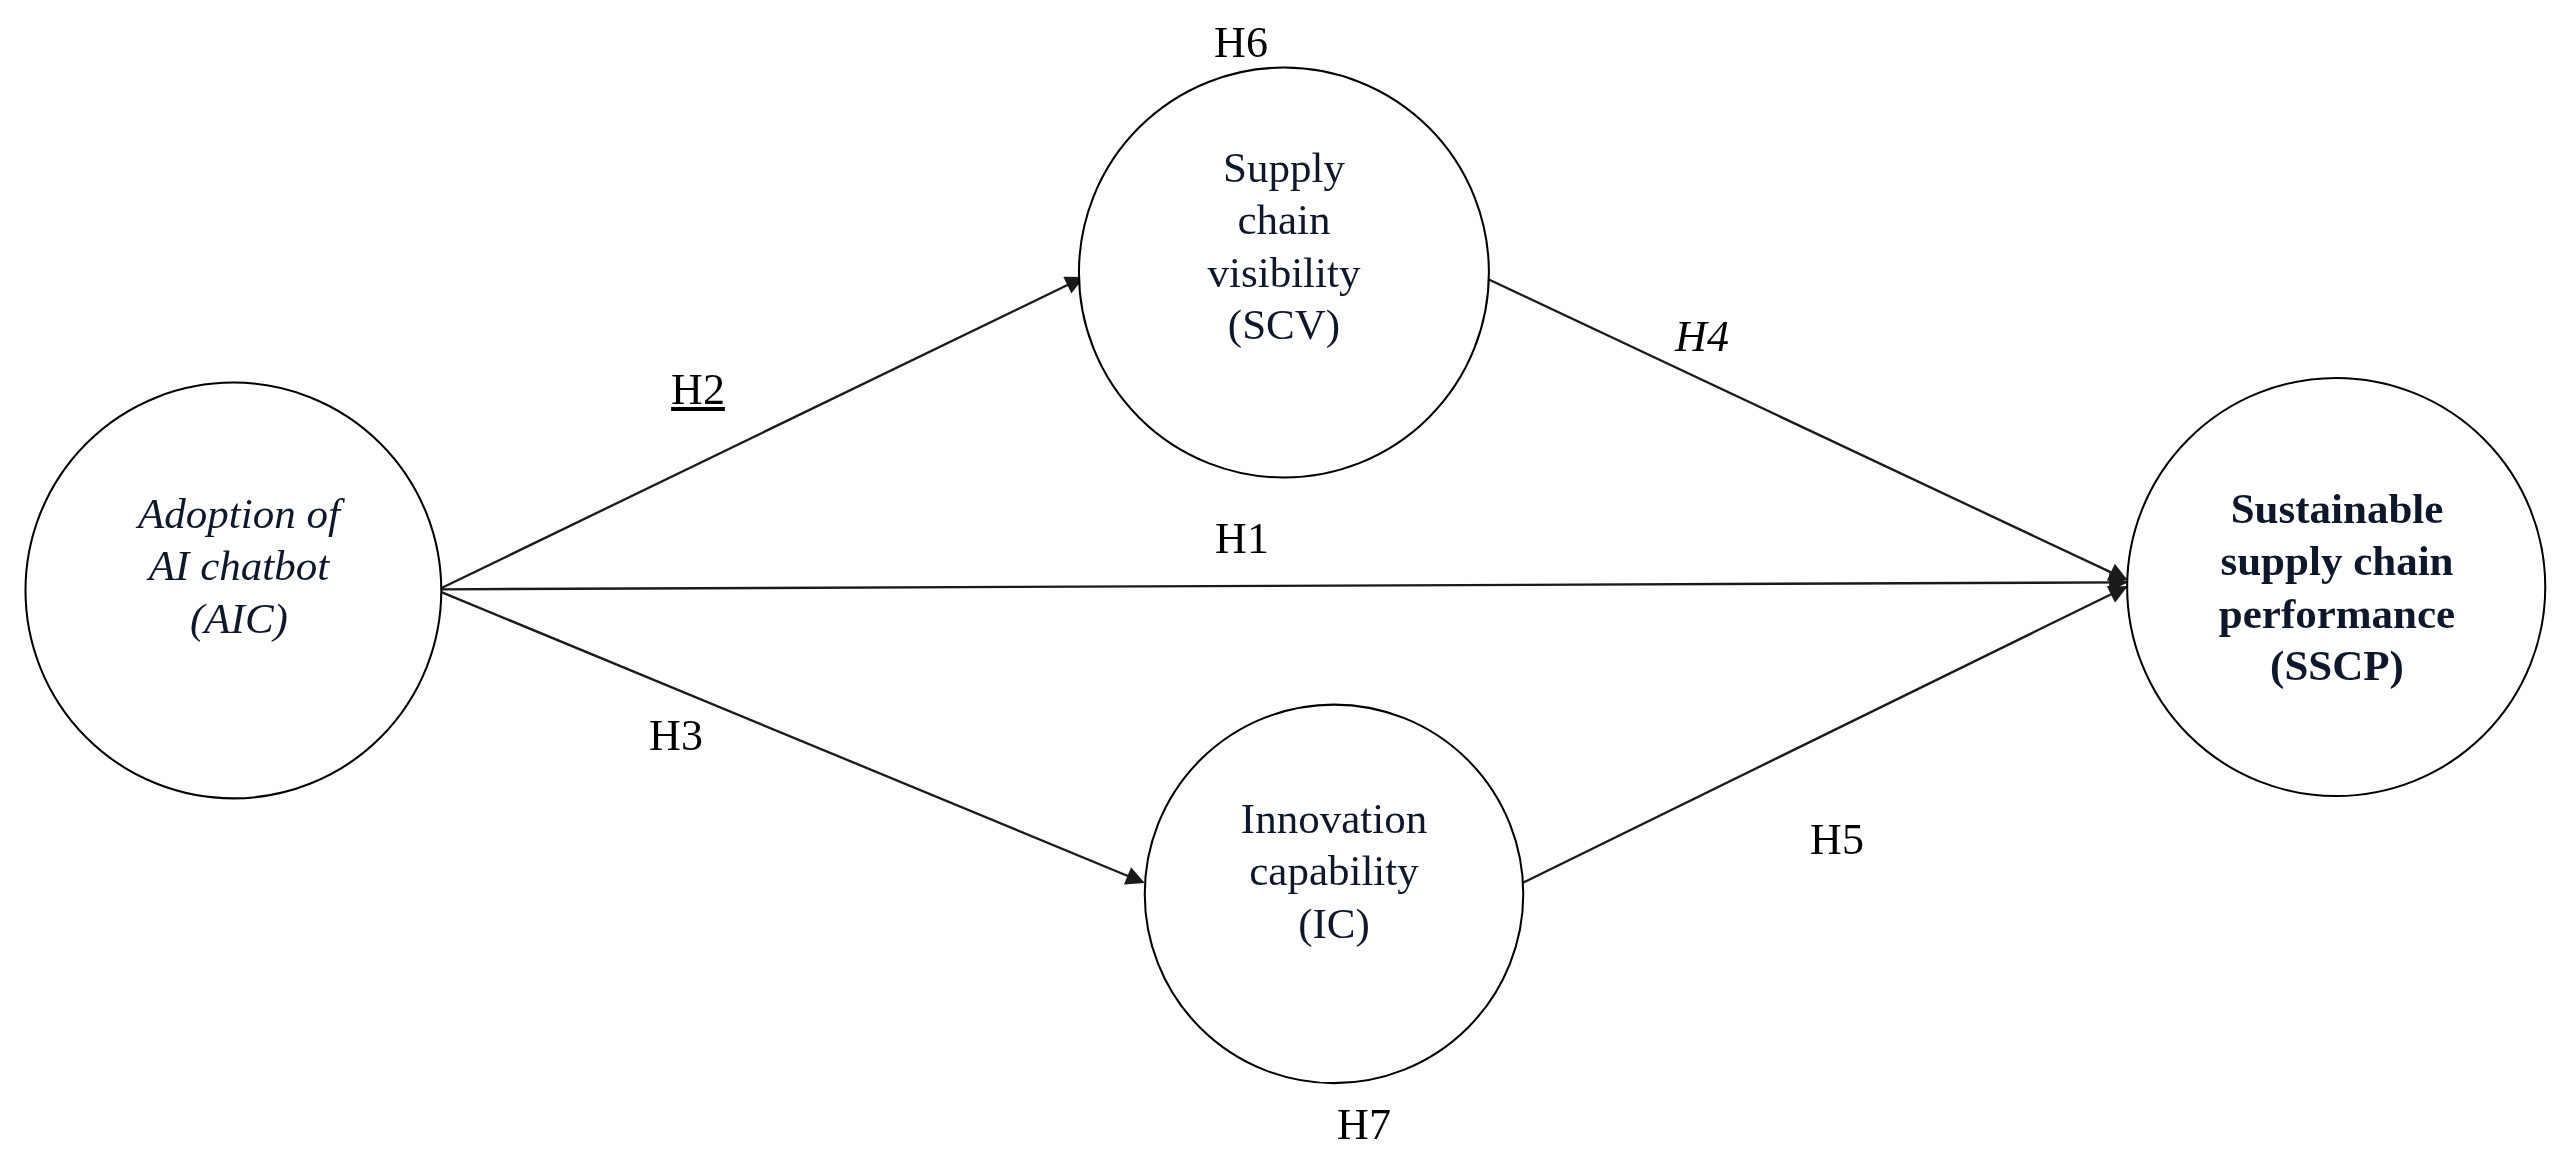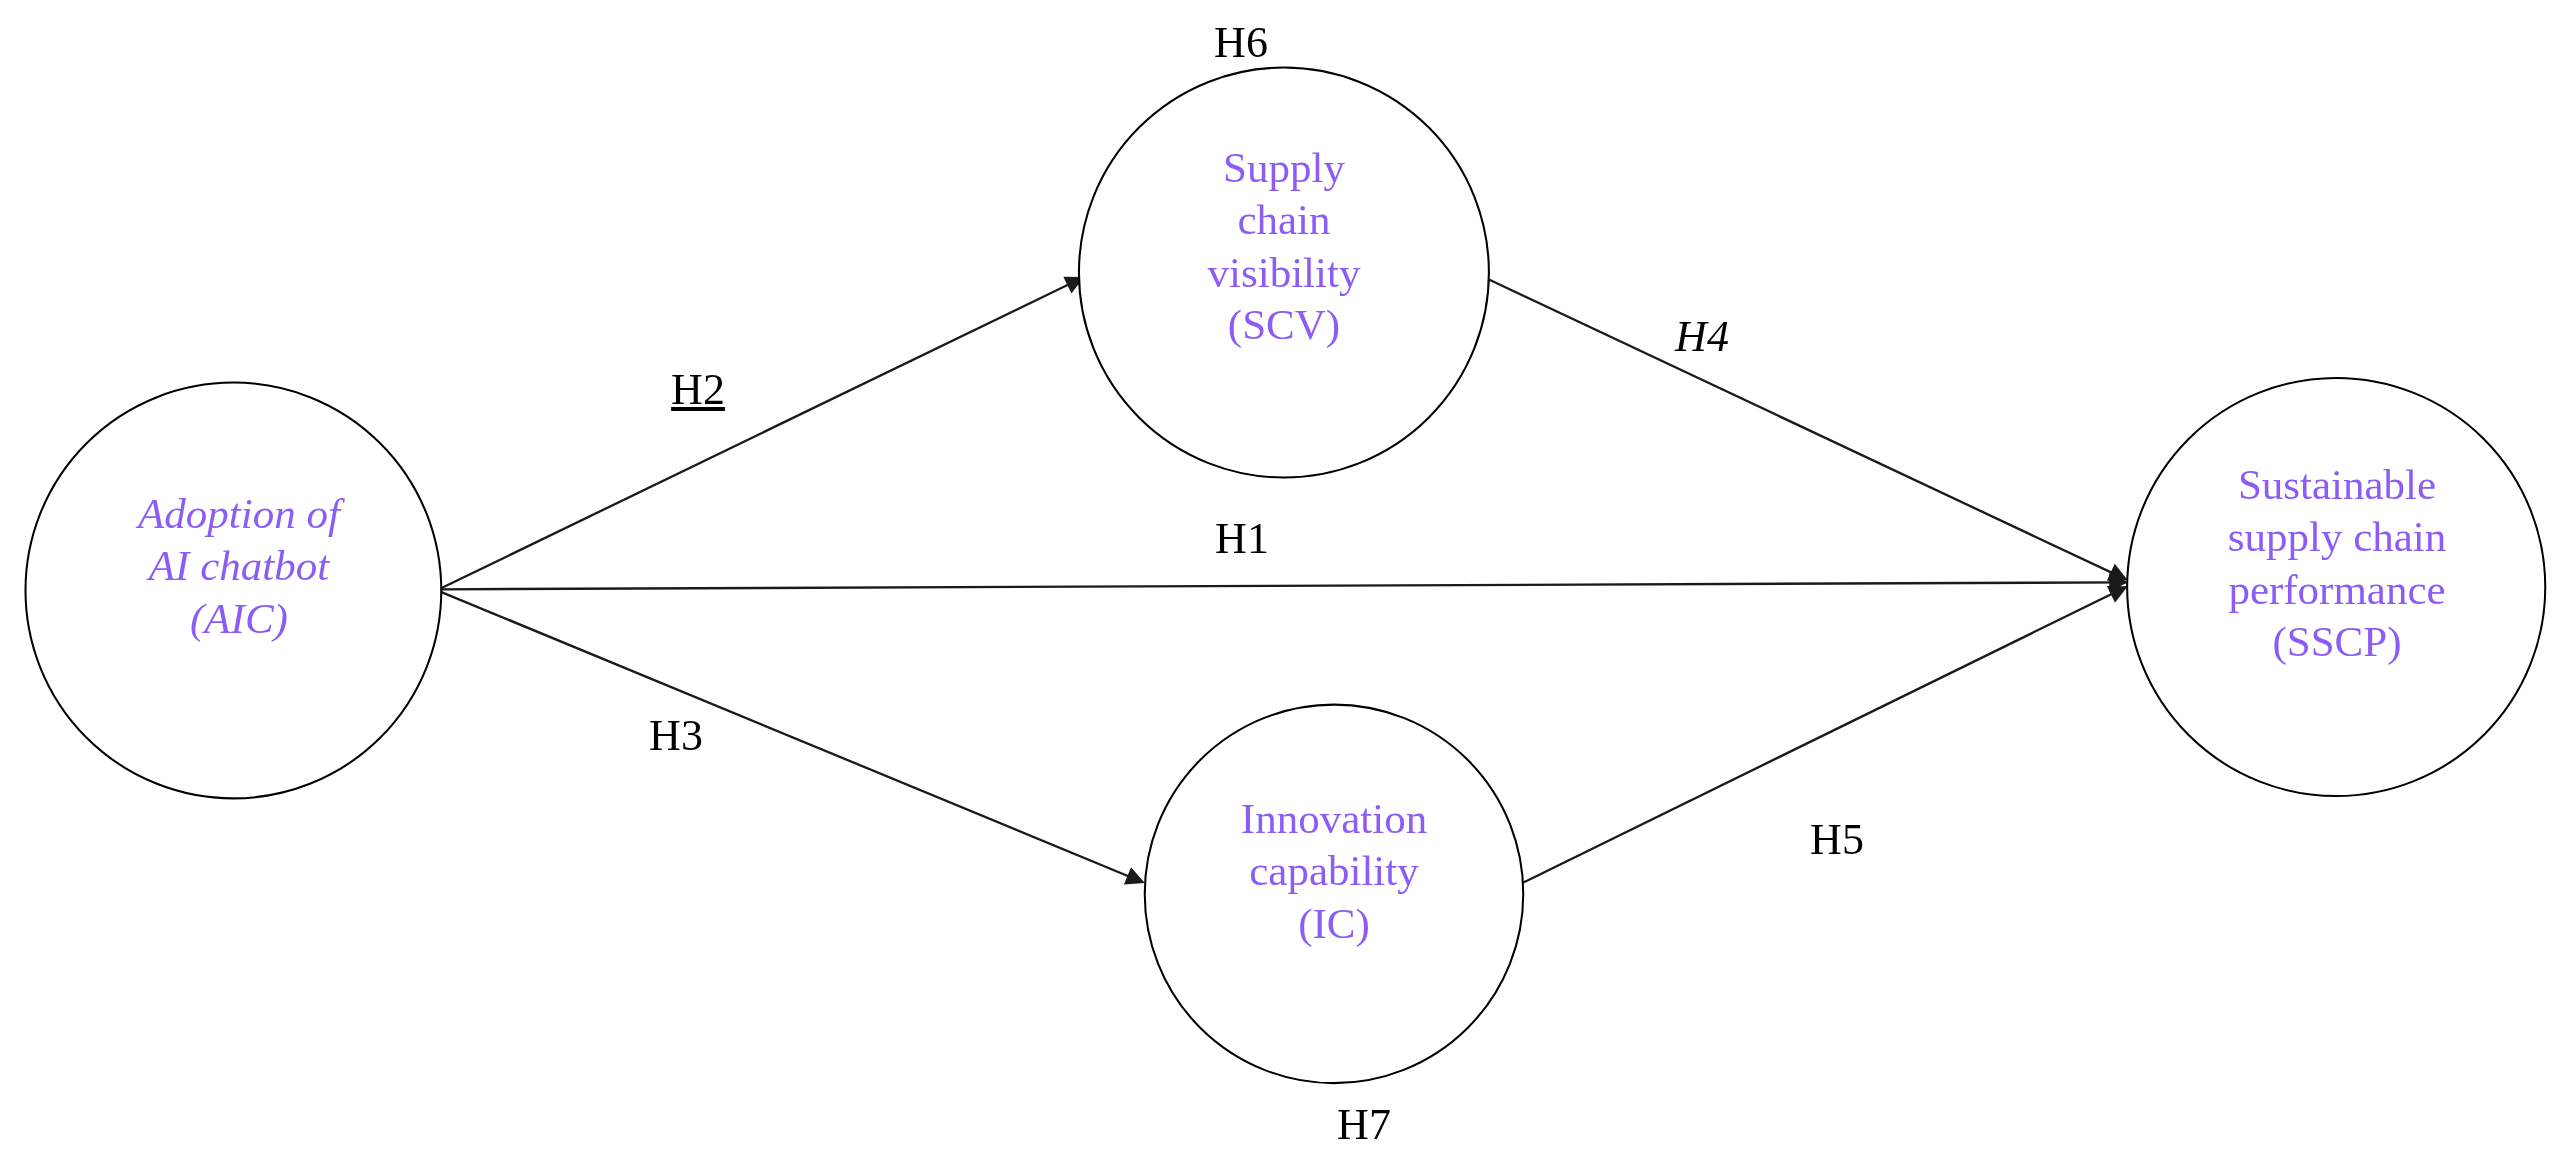--- a/index.html
+++ b/index.html
@@ -34,21 +34,21 @@
     stroke-width: 4;
     fill: none;
   }
   .node-label {
     position: absolute;
     transform: translate(-50%, -50%);
     text-align: center;
     white-space: pre-line;
     font-size: 43px;
     line-height: 1.22;
-    color: #8b5cf6;
+    color: #0f172a;
     pointer-events: none;
   }
   .h-label {
     position: absolute;
     transform: translate(-50%, -50%);
     text-align: center;
     font-size: 44px;
     line-height: 1;
     color: #000000;
     pointer-events: none;
@@ -81,21 +81,21 @@
   <div class="node-label" style="left:239px;  top:567px;font-style:italic;">Adoption of
 AI chatbot
 (AIC)</div>
   <div class="node-label" style="left:1284px; top:247px;">Supply
 chain
 visibility
 (SCV)</div>
   <div class="node-label" style="left:1334px; top:872px;">Innovation
 capability
 (IC)</div>
-  <div class="node-label" style="left:2337px; top:564px;">Sustainable
+  <div class="node-label" style="left:2337px; top:588px;font-weight:bold;">Sustainable
 supply chain
 performance
 (SSCP)</div>
 
   <div class="h-label" style="left:1242px; top:539px;">H1</div>
   <div class="h-label" style="left:698px; top:390px;text-decoration:underline;">H2</div>
   <div class="h-label" style="left:676px; top:736px;">H3</div>
   <div class="h-label" style="left:1702px; top:337px;font-style:italic;">H4</div>
   <div class="h-label" style="left:1837px; top:796px;margin-top:44px;">H5</div>
   <div class="h-label" style="left:1241px; top:43px;">H6</div>

